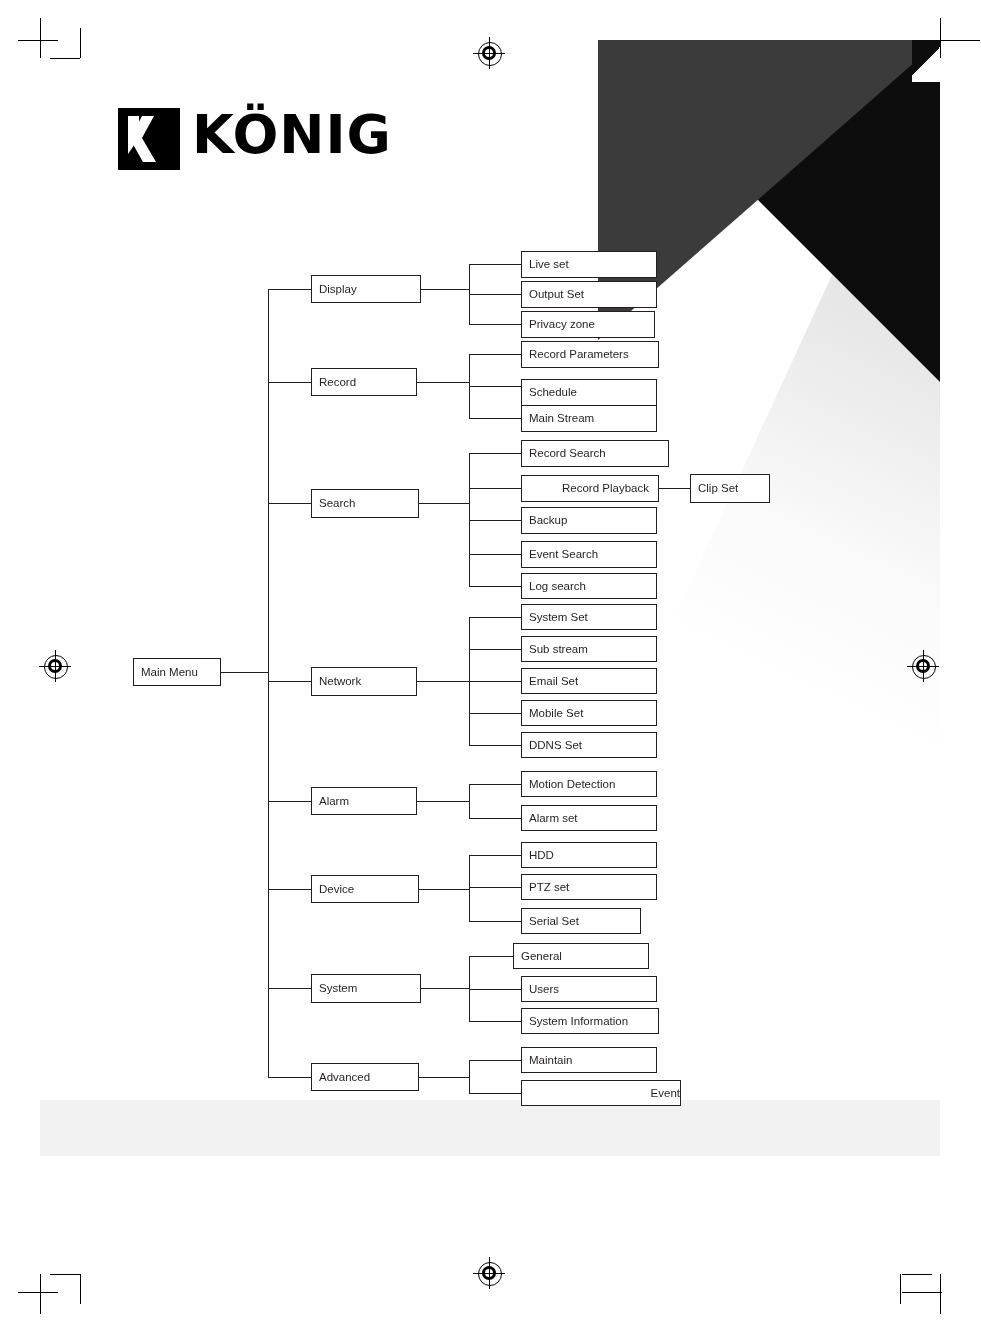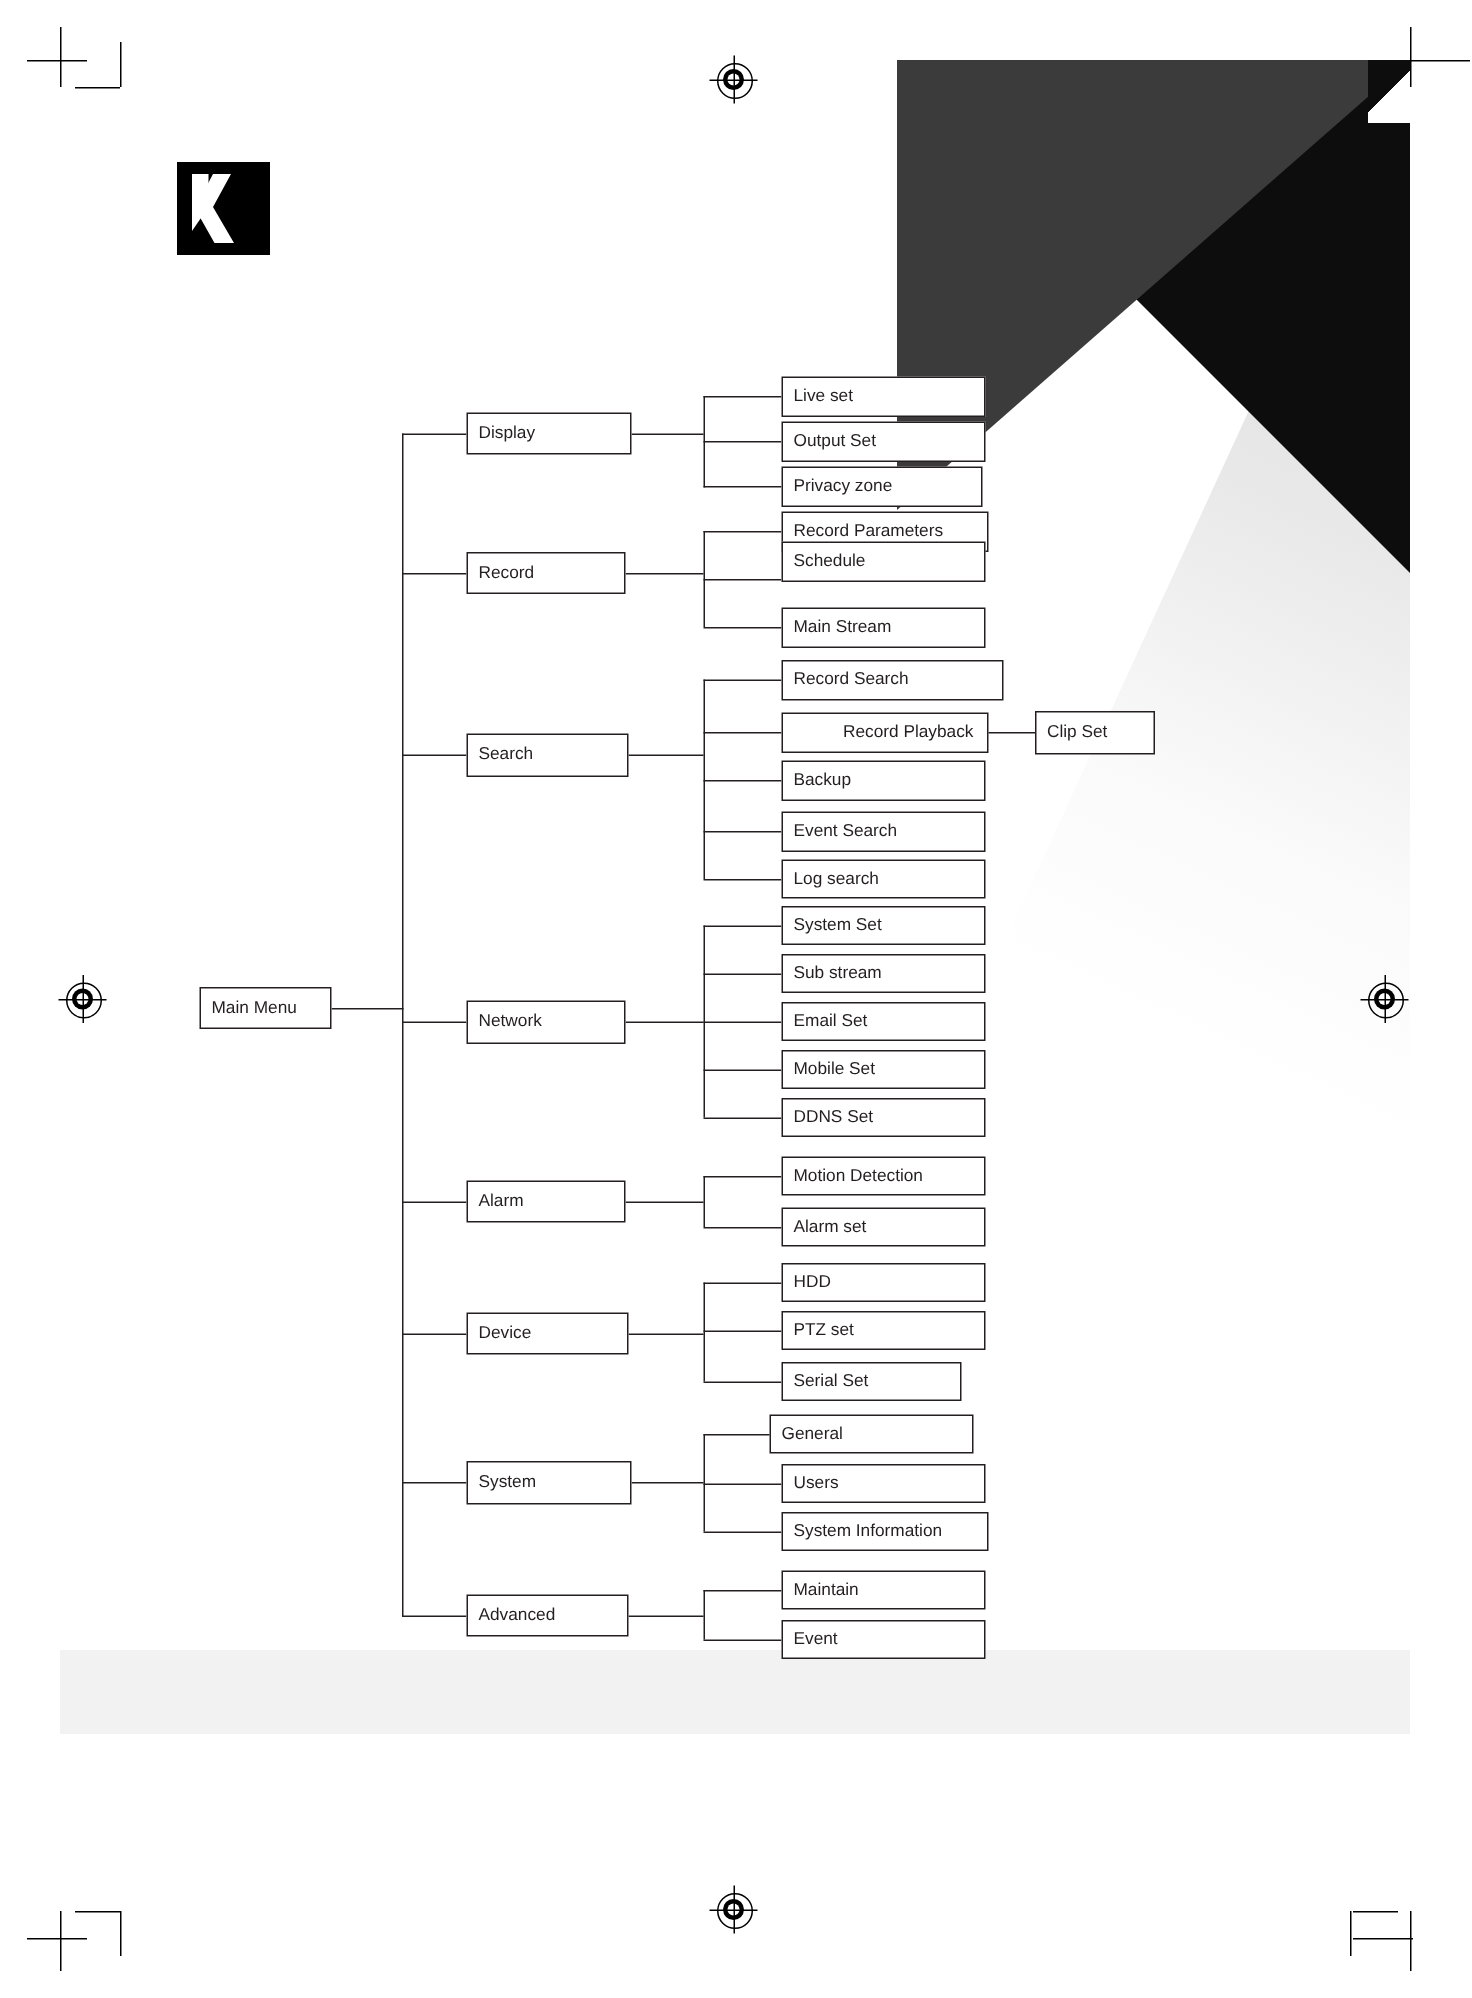--- a/index.html
+++ b/index.html
@@ -73,20 +73,21 @@
   </div>
 
   <div id="logo">
     <div class="mark">
       <svg class="k" viewBox="0 0 62 62">
         <rect x="0" y="0" width="62" height="62" fill="#000"></rect>
         <polygon points="10,8 21,8 21,30 10,46" fill="#fff"></polygon>
         <polygon points="24,8 36,8 24,30 38,54 25,54 12,31" fill="#fff"></polygon>
       </svg>
     </div>
+    <div class="word">KÖNIG</div>
   </div>
 
   <div class="crop crop-v" style="left:40px;top:18px;"></div>
   <div class="crop crop-h" style="left:18px;top:40px;"></div>
   <div class="crop crop-v" style="left:80px;top:28px;height:30px;"></div>
   <div class="crop crop-h" style="left:50px;top:58px;width:30px;"></div>
 
   <div class="crop crop-v" style="left:940px;top:18px;"></div>
   <div class="crop crop-h" style="left:940px;top:40px;"></div>
 
@@ -218,21 +219,21 @@
         </div>
         <div class="node" style="left: 521px; top: 281px; width: 136px; height: 27px;">
           <span>Output Set</span>
         </div>
         <div class="node" style="left: 521px; top: 311px; width: 134px; height: 27px;">
           <span>Privacy zone</span>
         </div>
         <div class="node" style="left: 521px; top: 341px; width: 138px; height: 27px;">
           <span>Record Parameters</span>
         </div>
-        <div class="node" style="left: 521px; top: 361px; width: 136px; height: 27px;">
+        <div class="node" style="left: 521px; top: 379px; width: 136px; height: 27px;">
           <span>Schedule</span>
         </div>
         <div class="node" style="left: 521px; top: 405px; width: 136px; height: 27px;">
           <span>Main Stream</span>
         </div>
         <div class="node" style="left: 521px; top: 440px; width: 148px; height: 27px;">
           <span>Record Search</span>
         </div>
         <div class="node" style="left: 521px; top: 475px; width: 138px; height: 27px; padding-left: 40px;">
           <span>Record Playback</span>
@@ -281,21 +282,21 @@
         </div>
         <div class="node" style="left: 521px; top: 976px; width: 136px; height: 26px;">
           <span>Users</span>
         </div>
         <div class="node" style="left: 521px; top: 1008px; width: 138px; height: 26px;">
           <span>System Information</span>
         </div>
         <div class="node" style="left: 521px; top: 1047px; width: 136px; height: 26px;">
           <span>Maintain</span>
         </div>
-        <div class="node" style="left: 521px; top: 1080px; width: 136px; height: 26px;">
+        <div class="node" style="left: 521px; top: 1080px; width: 160px; height: 26px; justify-content: flex-end;">
           <span>Event</span>
         </div>
         <div class="node" style="left: 690px; top: 474px; width: 80px; height: 29px;">
           <span>Clip Set</span>
         </div>
       </div>
   </div>
 
 </div>
 

